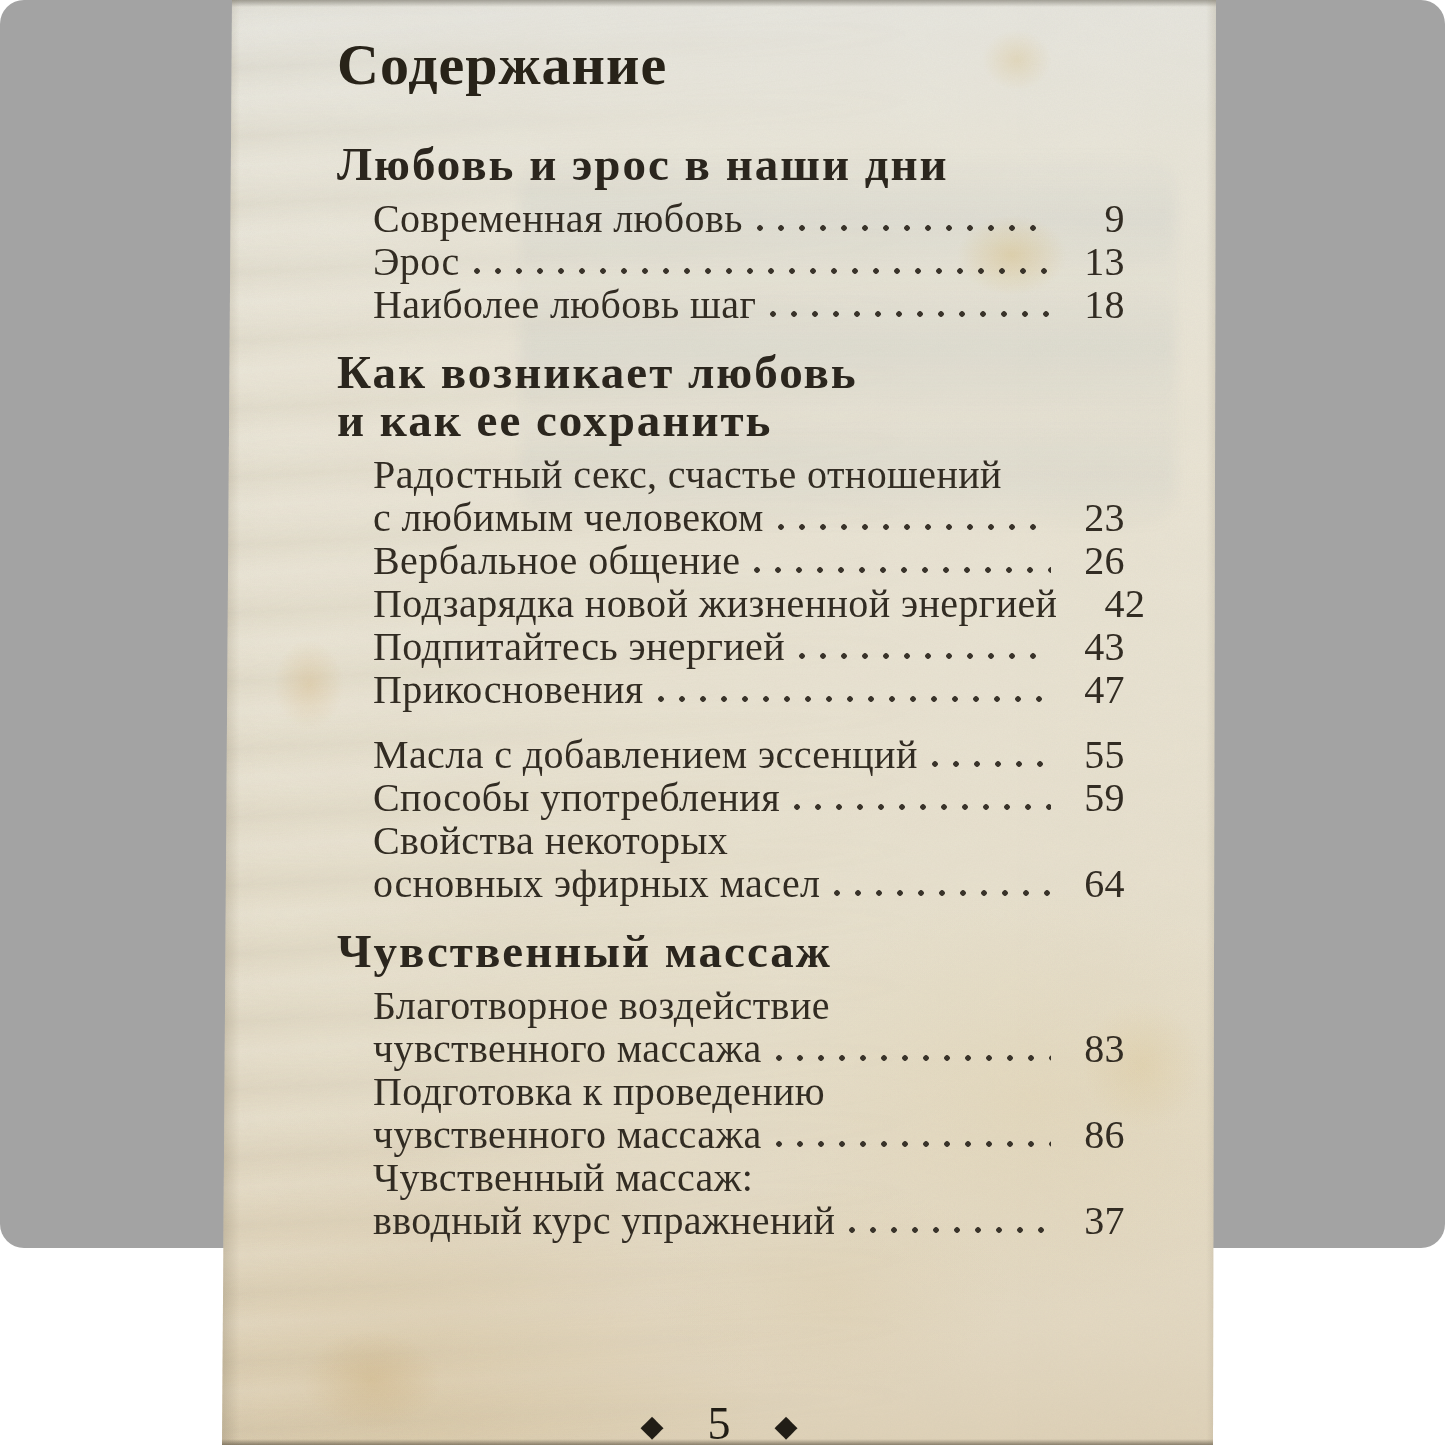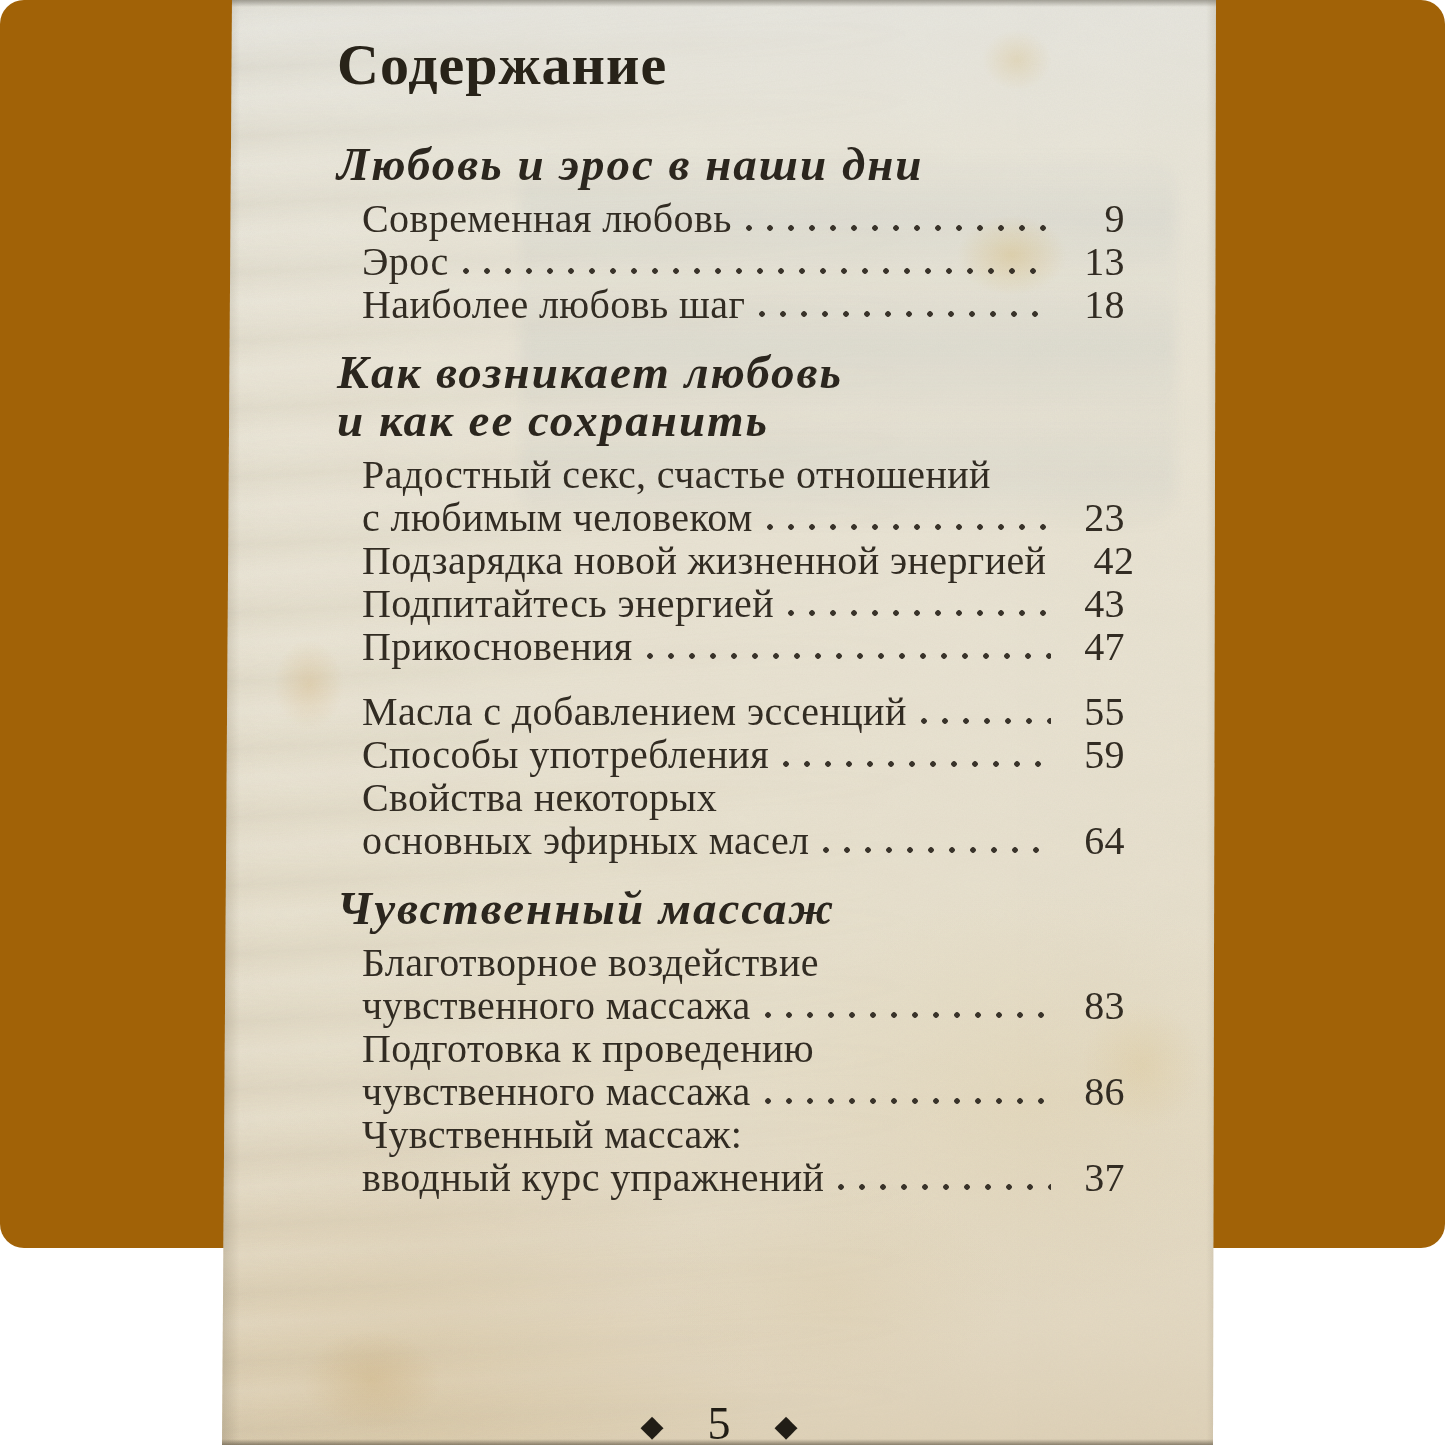--- a/index.html
+++ b/index.html
@@ -5,21 +5,21 @@
   html, body {
     margin: 0; padding: 0;
     width: 1445px; height: 1445px;
     background: #ffffff;
     overflow: hidden;
     font-family: "Liberation Serif", "DejaVu Serif", serif;
   }
   .photo {
     position: relative;
     width: 1445px; height: 1248px;
-    background: #a16207;
+    background: #a3a3a3;
     border-radius: 24px;
   }
   
   .book-page {
     position: absolute;
     left: 222px; top: 0;
     width: 994px; height: 1445px;
     background:
       radial-gradient(420px 300px at 82% 76%, rgba(214,186,120,0.14), rgba(214,186,120,0) 70%),
       radial-gradient(520px 420px at 18% 96%, rgba(196,162,100,0.18), rgba(196,162,100,0) 70%),
@@ -94,29 +94,28 @@
   .toc-title {
     font-size: 58px; line-height: 58px;
     font-weight: 700;
     margin: 0 0 46px 0;
     color: #282319;
     letter-spacing: 1px;
   }
   .toc-section { margin-top: 22px; }
   .toc-section:first-child { margin-top: 0; }
   .sec-heading-line {
-    font-style: italic;
     font-weight: 600;
     font-size: 47px; line-height: 48px;
     letter-spacing: 2px;
     color: #2b261e;
   }
   .entries { margin-top: 9px; }
   .entry-line {
-    margin-left: 25px;
+    margin-left: 36px;
     font-size: 40px; line-height: 43px;
     letter-spacing: 0.4px;
     color: #322c23;
     white-space: nowrap;
   }
   .entry-line.last { display: flex; align-items: baseline; }
   .txt { flex: 0 0 auto; }
   .leader {
     flex: 1 1 auto;
     align-self: flex-end;
@@ -214,20 +213,27 @@
               <div class="entry">
                 <div class="entry-line"><span class="txt">Радостный секс, счастье отношений</span></div>
                 <div class="entry-line last">
                   <span class="txt">с любимым человеком</span>
                   <span class="leader"></span>
                   <span class="pg">23</span>
                 </div>
               </div>
               <div class="entry">
                 <div class="entry-line last">
+                  <span class="txt">Вербальное общение</span>
+                  <span class="leader"></span>
+                  <span class="pg">26</span>
+                </div>
+              </div>
+              <div class="entry">
+                <div class="entry-line last">
                   <span class="txt">Подзарядка новой жизненной энергией</span>
                   <span class="leader"></span>
                   <span class="pg">42</span>
                 </div>
               </div>
               <div class="entry">
                 <div class="entry-line last">
                   <span class="txt">Подпитайтесь энергией</span>
                   <span class="leader"></span>
                   <span class="pg">43</span>

